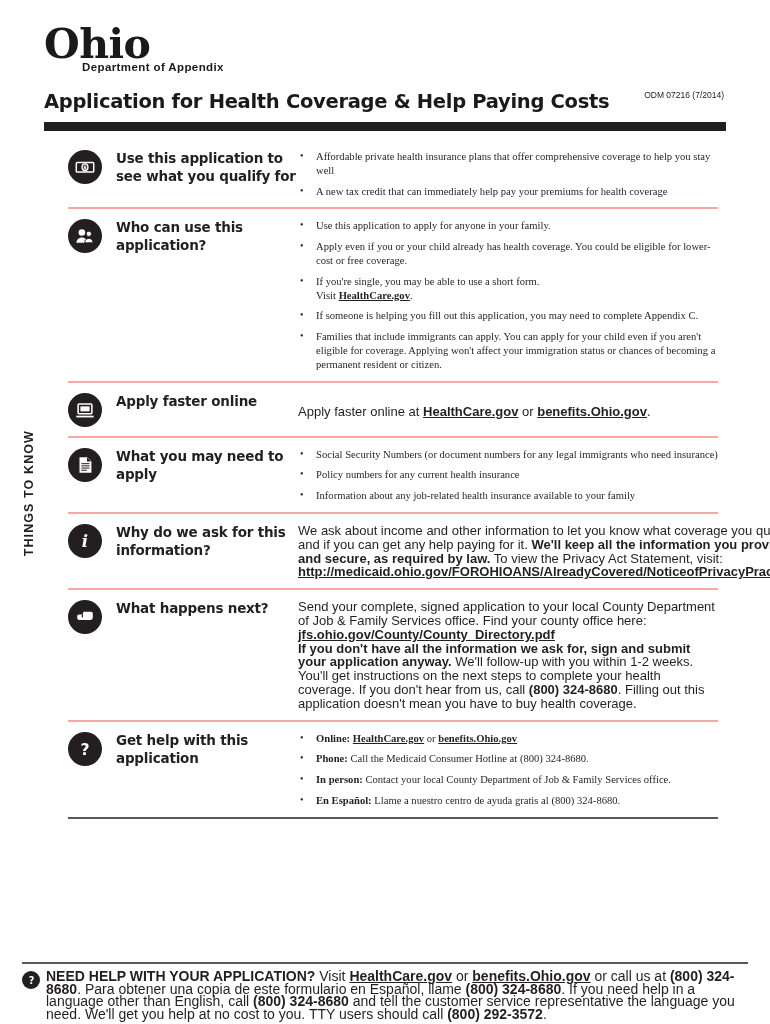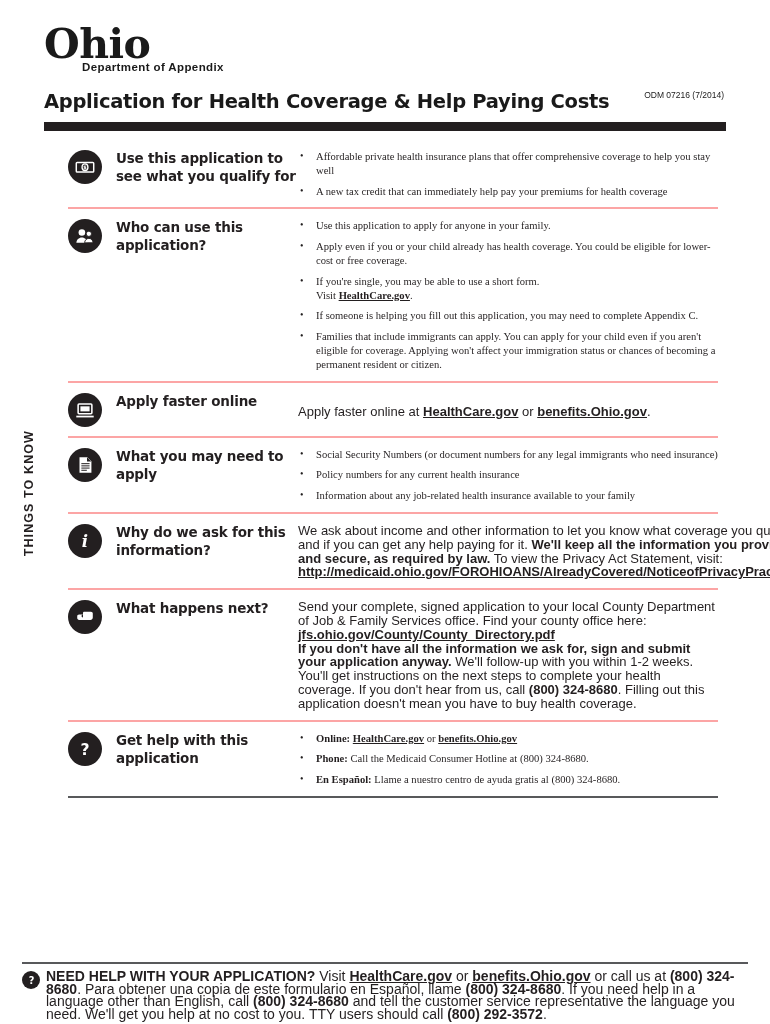--- a/index.html
+++ b/index.html
@@ -289,20 +289,21 @@
           <svg width="22" height="22" viewBox="0 0 24 24">
             <text x="12" y="18" font-size="17" fill="#fff" text-anchor="middle" font-family="DejaVu Sans, sans-serif" font-weight="bold">?</text>
           </svg>
         </div>
       </div>
       <div class="title-cell">Get help with this application</div>
       <div class="body-cell">
         <ul class="bullets">
           <li><span class="b">Online:</span> <span class="u">HealthCare.gov</span> or <span class="u">benefits.Ohio.gov</span></li>
           <li><span class="b">Phone:</span><span> Call the Medicaid Consumer Hotline at (800) 324-8680.</span></li>
+          <li><span class="b">In person:</span><span> Contact your local County Department of Job &amp; Family Services office.</span></li>
           <li><span class="b">En Español:</span><span> Llame a nuestro centro de ayuda gratis al (800) 324-8680.</span></li>
         </ul>
       </div>
     </div>
 
   </div>
 
   <div class="footer">
     <div class="footer-icon">
       <div class="circ">

